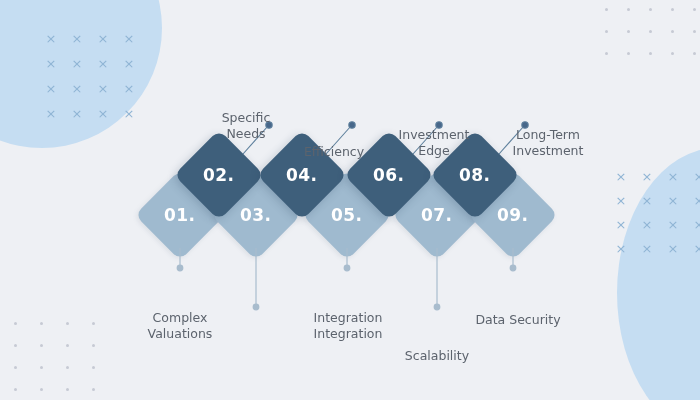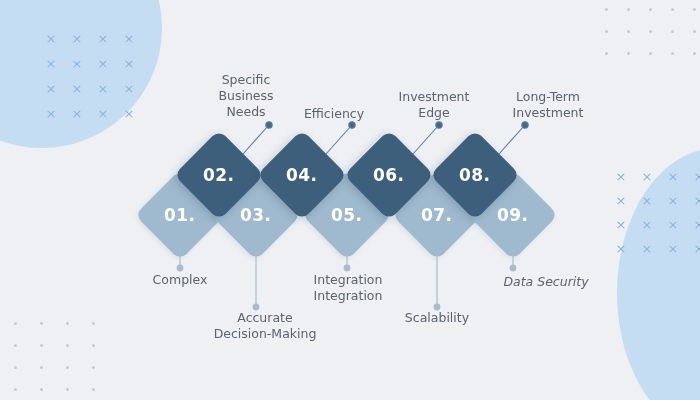--- a/index.html
+++ b/index.html
@@ -42,21 +42,21 @@
   .d-light{background:#9fbacf;box-shadow:0 2px 5px rgba(90,110,135,.13);}
   .d-dark{background:#3e5f7b;box-shadow:0 3px 8px rgba(40,65,90,.22);}
   .lbl{
     position:absolute;color:#5c636d;font-size:12.5px;line-height:16px;
     text-align:center;font-family:"DejaVu Sans", sans-serif;
   }
   .conn-up{position:absolute;}
   .layer-light{z-index:2;}
   .layer-dark{z-index:4;}
   .layer-conn{z-index:3;}
-  .layer-lbl{z-index:5;}
+  .layer-lbl{z-index:5;margin-top:38px;}
   .deco{z-index:1;}
 </style>
 </head>
 <body>
 
 <div id="stage">
 
   <div class="blob-left deco"></div>
   <div class="blob-right deco"></div>
 
@@ -186,53 +186,49 @@
   </div>
   <div class="diamond d-dark layer-dark" style="left:357px;top:143px;">
     <span class="num">06.</span>
   </div>
   <div class="diamond d-dark layer-dark" style="left:443px;top:143px;">
     <span class="num">08.</span>
   </div>
 
   <div class="lbl layer-lbl" style="left:196px;top:72px;width:100px;">
     <div>Specific</div>
-    <div>Business</div>
     <div>Needs</div>
   </div>
 
   <div class="lbl layer-lbl" style="left:284px;top:106px;width:100px;">
     <div>Efficiency</div>
   </div>
 
   <div class="lbl layer-lbl" style="left:384px;top:89px;width:100px;">
     <div>Investment</div>
     <div>Edge</div>
   </div>
 
   <div class="lbl layer-lbl" style="left:498px;top:89px;width:100px;">
     <div>Long-Term</div>
     <div>Investment</div>
   </div>
 
   <div class="lbl layer-lbl" style="left:128px;top:272px;width:104px;">
     <div>Complex</div>
-  </div>
-
-  <div class="lbl layer-lbl" style="left:187px;top:310px;width:156px;">
-    <div>Accurate</div>
-    <div>Decision-Making</div>
-  </div>
+    <div>Valuations</div>
+  </div>
+
 
   <div class="lbl layer-lbl" style="left:288px;top:272px;width:120px;">
     <div>Integration</div>
     <div>Integration</div>
   </div>
 
   <div class="lbl layer-lbl" style="left:385px;top:310px;width:104px;">
     <div>Scalability</div>
   </div>
 
-  <div class="lbl layer-lbl" style="left:484px;top:274px;width:124px;font-style:italic;">
+  <div class="lbl layer-lbl" style="left:456px;top:274px;width:124px;">
     <div>Data Security</div>
   </div>
 
 </div>
 
 </body></html>

